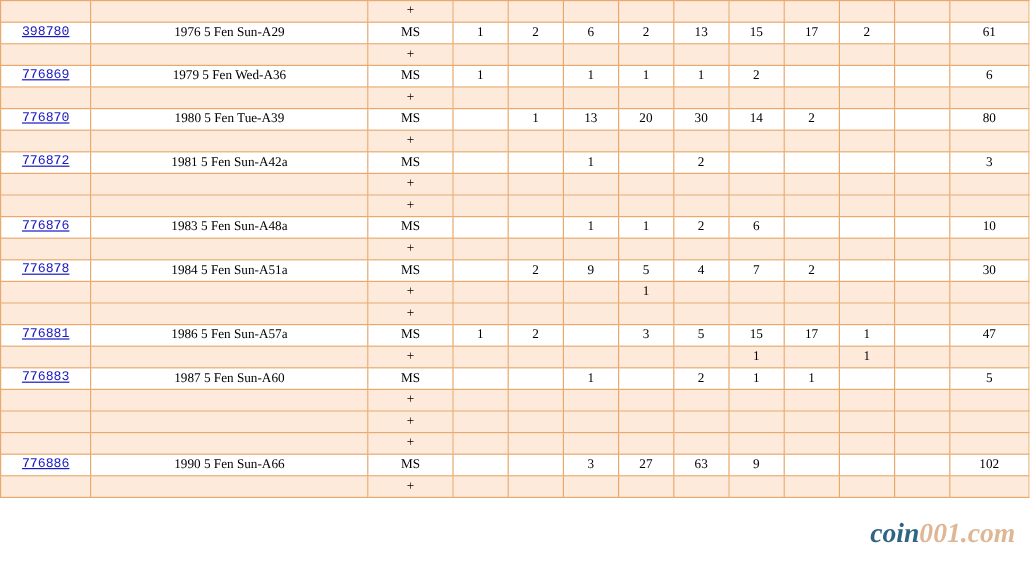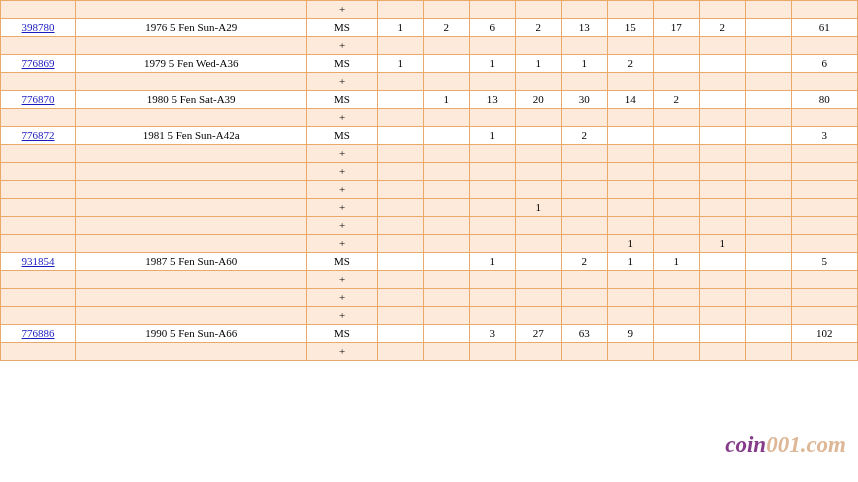--- a/index.html
+++ b/index.html
@@ -30,20 +30,21 @@
     white-space: nowrap;
   }
   tr.data-row td {
     background: #ffffff;
   }
   tr.plus-row td {
     background: #fdeadb;
   }
   td.c-id {
     width: 66px;
+    font-family: Liberation Mono, monospace;
   }
   td.c-desc {
     width: 205px;
   }
   td.c-grade {
     width: 62px;
   }
   td.c-num {
     width: 40px;
   }
@@ -62,21 +63,21 @@
     bottom: 24px;
     font-family: "Liberation Serif", serif;
     font-size: 23px;
     font-weight: bold;
     font-style: italic;
     color: #d9ab84;
     opacity: 0.85;
     letter-spacing: 0px;
     pointer-events: none;
   }
-  .wm-red { color: #701a75; margin-top: 16px; }
+  .wm-red { color: #0c4a6e; margin-top: 16px; }
 </style>
 </head>
 <body>
 
 <table id="coin-table">
   <tbody>
       <tr class="plus-row">
         <td class="c-id"></td>
         <td class="c-desc"></td>
         <td class="c-grade">+</td>
@@ -146,21 +147,21 @@
         <td class="c-num"></td>
         <td class="c-num"></td>
         <td class="c-num"></td>
         <td class="c-num"></td>
         <td class="c-num"></td>
         <td class="c-num"></td>
         <td class="c-total"></td>
       </tr>
       <tr class="data-row">
         <td class="c-id"><span class="id-link">776870</span></td>
-        <td class="c-desc">1980 5 Fen Sat-A39</td>
+        <td class="c-desc">1980 5 Fen Tue-A39</td>
         <td class="c-grade">MS</td>
         <td class="c-num"></td>
         <td class="c-num">1</td>
         <td class="c-num">13</td>
         <td class="c-num">20</td>
         <td class="c-num">30</td>
         <td class="c-num">14</td>
         <td class="c-num">2</td>
         <td class="c-num"></td>
         <td class="c-num"></td>
@@ -219,82 +220,127 @@
         <td class="c-num"></td>
         <td class="c-num"></td>
         <td class="c-num"></td>
         <td class="c-num"></td>
         <td class="c-num"></td>
         <td class="c-num"></td>
         <td class="c-num"></td>
         <td class="c-num"></td>
         <td class="c-total"></td>
       </tr>
-      <tr class="plus-row">
-        <td class="c-id"></td>
-        <td class="c-desc"></td>
-        <td class="c-grade">+</td>
-        <td class="c-num"></td>
-        <td class="c-num"></td>
-        <td class="c-num"></td>
-        <td class="c-num"></td>
-        <td class="c-num"></td>
-        <td class="c-num"></td>
-        <td class="c-num"></td>
-        <td class="c-num"></td>
-        <td class="c-num"></td>
-        <td class="c-total"></td>
-      </tr>
-      <tr class="plus-row">
-        <td class="c-id"></td>
-        <td class="c-desc"></td>
-        <td class="c-grade">+</td>
-        <td class="c-num"></td>
-        <td class="c-num"></td>
-        <td class="c-num"></td>
-        <td class="c-num">1</td>
-        <td class="c-num"></td>
-        <td class="c-num"></td>
-        <td class="c-num"></td>
-        <td class="c-num"></td>
-        <td class="c-num"></td>
-        <td class="c-total"></td>
-      </tr>
-      <tr class="plus-row">
-        <td class="c-id"></td>
-        <td class="c-desc"></td>
-        <td class="c-grade">+</td>
-        <td class="c-num"></td>
-        <td class="c-num"></td>
-        <td class="c-num"></td>
-        <td class="c-num"></td>
-        <td class="c-num"></td>
-        <td class="c-num"></td>
-        <td class="c-num"></td>
-        <td class="c-num"></td>
-        <td class="c-num"></td>
-        <td class="c-total"></td>
-      </tr>
-      <tr class="plus-row">
-        <td class="c-id"></td>
-        <td class="c-desc"></td>
-        <td class="c-grade">+</td>
-        <td class="c-num"></td>
-        <td class="c-num"></td>
-        <td class="c-num"></td>
-        <td class="c-num"></td>
-        <td class="c-num"></td>
-        <td class="c-num">1</td>
-        <td class="c-num"></td>
-        <td class="c-num">1</td>
-        <td class="c-num"></td>
-        <td class="c-total"></td>
-      </tr>
-      <tr class="data-row">
-        <td class="c-id"><span class="id-link">931854</span></td>
+      <tr class="data-row">
+        <td class="c-id"><span class="id-link">776876</span></td>
+        <td class="c-desc">1983 5 Fen Sun-A48a</td>
+        <td class="c-grade">MS</td>
+        <td class="c-num"></td>
+        <td class="c-num"></td>
+        <td class="c-num">1</td>
+        <td class="c-num">1</td>
+        <td class="c-num">2</td>
+        <td class="c-num">6</td>
+        <td class="c-num"></td>
+        <td class="c-num"></td>
+        <td class="c-num"></td>
+        <td class="c-total">10</td>
+      </tr>
+      <tr class="plus-row">
+        <td class="c-id"></td>
+        <td class="c-desc"></td>
+        <td class="c-grade">+</td>
+        <td class="c-num"></td>
+        <td class="c-num"></td>
+        <td class="c-num"></td>
+        <td class="c-num"></td>
+        <td class="c-num"></td>
+        <td class="c-num"></td>
+        <td class="c-num"></td>
+        <td class="c-num"></td>
+        <td class="c-num"></td>
+        <td class="c-total"></td>
+      </tr>
+      <tr class="data-row">
+        <td class="c-id"><span class="id-link">776878</span></td>
+        <td class="c-desc">1984 5 Fen Sun-A51a</td>
+        <td class="c-grade">MS</td>
+        <td class="c-num"></td>
+        <td class="c-num">2</td>
+        <td class="c-num">9</td>
+        <td class="c-num">5</td>
+        <td class="c-num">4</td>
+        <td class="c-num">7</td>
+        <td class="c-num">2</td>
+        <td class="c-num"></td>
+        <td class="c-num"></td>
+        <td class="c-total">30</td>
+      </tr>
+      <tr class="plus-row">
+        <td class="c-id"></td>
+        <td class="c-desc"></td>
+        <td class="c-grade">+</td>
+        <td class="c-num"></td>
+        <td class="c-num"></td>
+        <td class="c-num"></td>
+        <td class="c-num">1</td>
+        <td class="c-num"></td>
+        <td class="c-num"></td>
+        <td class="c-num"></td>
+        <td class="c-num"></td>
+        <td class="c-num"></td>
+        <td class="c-total"></td>
+      </tr>
+      <tr class="plus-row">
+        <td class="c-id"></td>
+        <td class="c-desc"></td>
+        <td class="c-grade">+</td>
+        <td class="c-num"></td>
+        <td class="c-num"></td>
+        <td class="c-num"></td>
+        <td class="c-num"></td>
+        <td class="c-num"></td>
+        <td class="c-num"></td>
+        <td class="c-num"></td>
+        <td class="c-num"></td>
+        <td class="c-num"></td>
+        <td class="c-total"></td>
+      </tr>
+      <tr class="data-row">
+        <td class="c-id"><span class="id-link">776881</span></td>
+        <td class="c-desc">1986 5 Fen Sun-A57a</td>
+        <td class="c-grade">MS</td>
+        <td class="c-num">1</td>
+        <td class="c-num">2</td>
+        <td class="c-num"></td>
+        <td class="c-num">3</td>
+        <td class="c-num">5</td>
+        <td class="c-num">15</td>
+        <td class="c-num">17</td>
+        <td class="c-num">1</td>
+        <td class="c-num"></td>
+        <td class="c-total">47</td>
+      </tr>
+      <tr class="plus-row">
+        <td class="c-id"></td>
+        <td class="c-desc"></td>
+        <td class="c-grade">+</td>
+        <td class="c-num"></td>
+        <td class="c-num"></td>
+        <td class="c-num"></td>
+        <td class="c-num"></td>
+        <td class="c-num"></td>
+        <td class="c-num">1</td>
+        <td class="c-num"></td>
+        <td class="c-num">1</td>
+        <td class="c-num"></td>
+        <td class="c-total"></td>
+      </tr>
+      <tr class="data-row">
+        <td class="c-id"><span class="id-link">776883</span></td>
         <td class="c-desc">1987 5 Fen Sun-A60</td>
         <td class="c-grade">MS</td>
         <td class="c-num"></td>
         <td class="c-num"></td>
         <td class="c-num">1</td>
         <td class="c-num"></td>
         <td class="c-num">2</td>
         <td class="c-num">1</td>
         <td class="c-num">1</td>
         <td class="c-num"></td>

